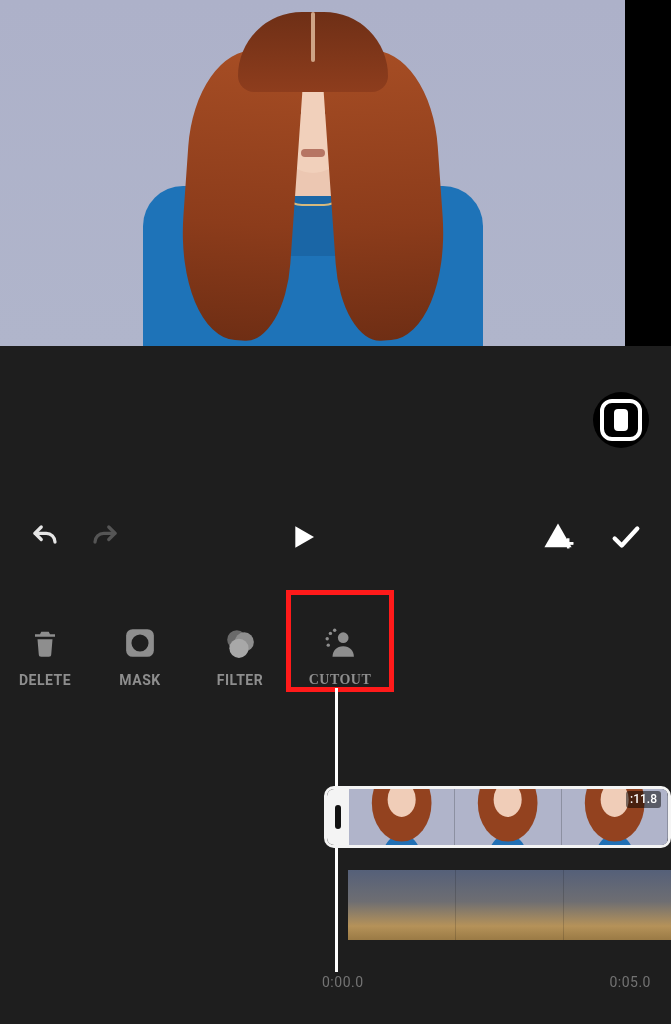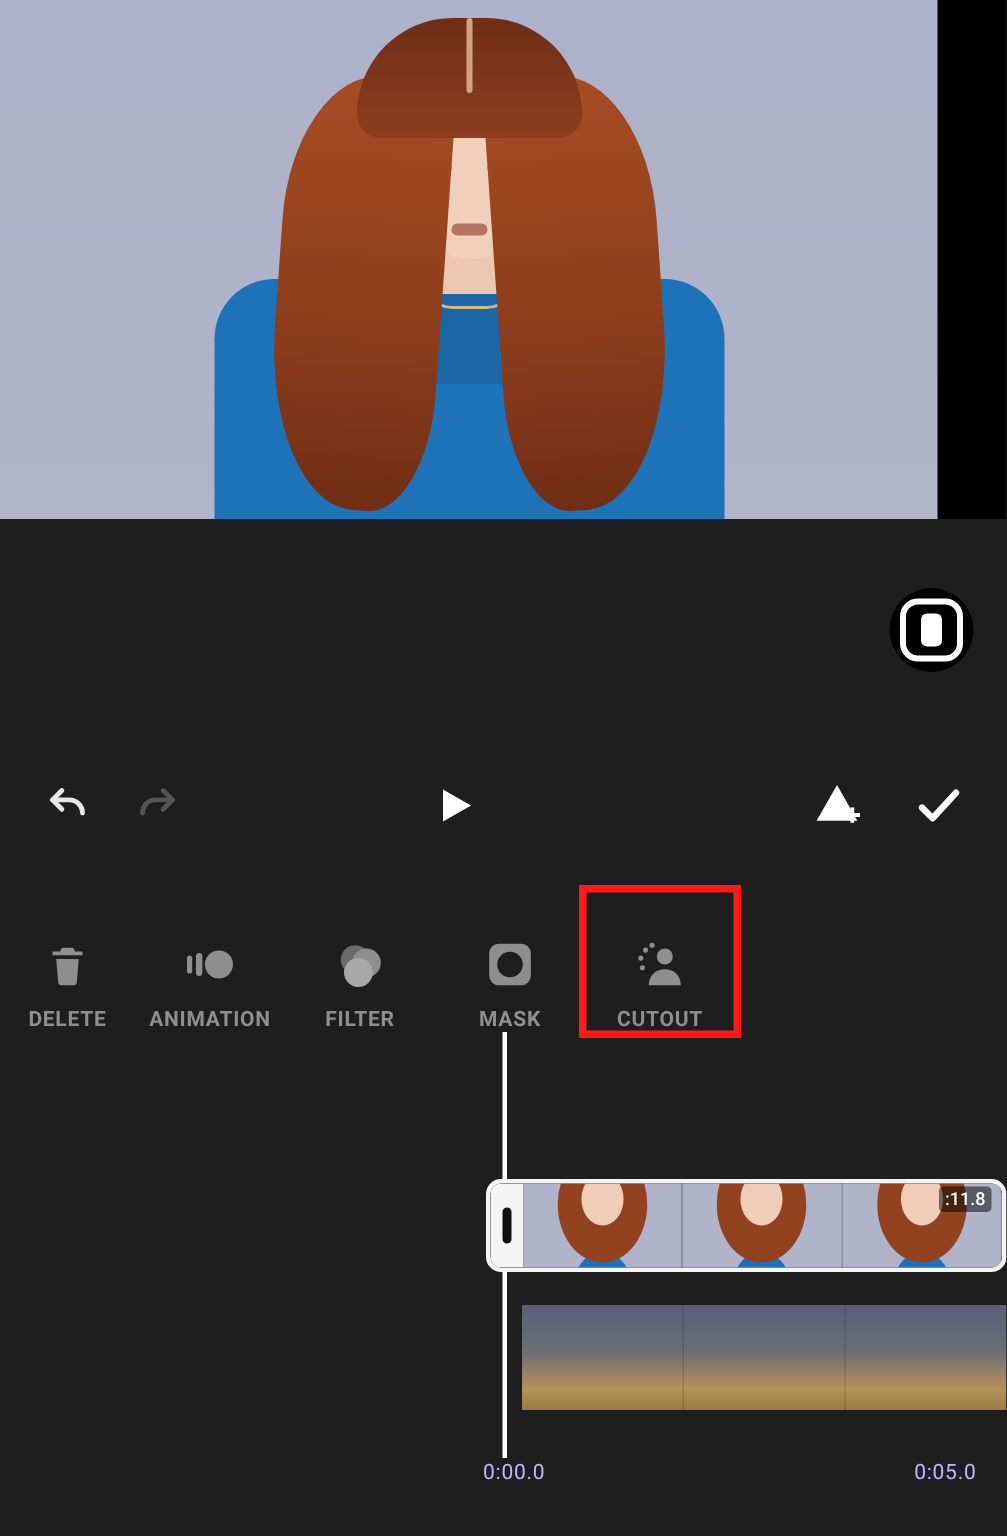--- a/index.html
+++ b/index.html
@@ -142,20 +142,21 @@
   }
   .tool.first { flex:0 0 90px; }
   .tool-label {
     font-size:14px; font-weight:700; letter-spacing:0.5px;
     color:#8e8e8e;
   }
   .tool-ic { width:34px; height:34px; display:flex; align-items:center; justify-content:center;}
   .tool.highlight {
     outline:5px solid #ff1a1a;
     outline-offset:-1px;
+    font-family:Liberation Serif, serif;
   }
 
   
   .timeline {
     position:absolute;
     top:342px; left:0; width:100%; height:336px;
   }
   .playhead {
     position:absolute; left:335px; top:0; width:3px; height:284px;
     background:#fff;
@@ -197,21 +198,21 @@
     position:absolute; top:182px; left:348px; right:0; height:70px;
     background:linear-gradient(180deg,#556079 0%, #6e6e72 45%, #b59259 80%, #9a7a45 100%);
     display:flex;
   }
   .bg-strip .seg { flex:1; border-right:1px solid rgba(0,0,0,.15); }
 
   .time-labels {
     position:absolute; top:286px; left:0; width:100%;
     display:flex; justify-content:space-between;
     padding:0 20px;
-    font-size:14px; color:#c4b5fd; letter-spacing:.5px;
+    font-size:14px; color:#737373; letter-spacing:.5px;
   }
   .time-labels span:first-child { margin-left:302px; }
 
   svg { display:block; }
 </style>
 </head>
 <body>
 
 <div class="preview">
   <div class="preview-inner">
@@ -287,50 +288,40 @@
 
     <div class="tool first">
       <div class="tool-ic">
         <svg viewBox="0 0 24 24" width="30" height="30" fill="#8e8e8e">
             <path d="M9 3h6l1 2h4v2H4V5h4l1-2zM6 9h12l-1 12a2 2 0 0 1-2 2H9a2 2 0 0 1-2-2L6 9z"></path>
           </svg>
       </div>
       <span class="tool-label">DELETE</span>
     </div>
 
+
     <div class="tool">
       <div class="tool-ic">
-        <svg viewBox="0 0 40 24" width="40" height="26" fill="#8e8e8e">
-          <rect x="2" y="5" width="4" height="14" rx="2"></rect>
-          <rect x="9" y="3" width="5" height="18" rx="2.5"></rect>
-          <circle cx="27" cy="12" r="11"></circle>
-        </svg>
-      </div>
-      <span class="tool-label">ANIMATION</span>
+        <svg viewBox="0 0 30 30" width="32" height="32" fill="none">
+          <rect x="2" y="2" width="26" height="26" rx="6" fill="#8e8e8e"></rect>
+          <circle cx="15" cy="15" r="8" fill="#1e1e1e"></circle>
+        </svg>
+      </div>
+      <span class="tool-label">MASK</span>
     </div>
 
     <div class="tool">
       <div class="tool-ic">
         <svg viewBox="0 0 30 30" width="32" height="32">
           <circle cx="12" cy="12" r="9" fill="#6a6a6a"></circle>
           <circle cx="19" cy="14" r="9" fill="#8e8e8e"></circle>
           <circle cx="14" cy="20" r="9" fill="#a8a8a8"></circle>
         </svg>
       </div>
       <span class="tool-label">FILTER</span>
-    </div>
-
-    <div class="tool">
-      <div class="tool-ic">
-        <svg viewBox="0 0 30 30" width="32" height="32" fill="none">
-          <rect x="2" y="2" width="26" height="26" rx="6" fill="#8e8e8e"></rect>
-          <circle cx="15" cy="15" r="8" fill="#1e1e1e"></circle>
-        </svg>
-      </div>
-      <span class="tool-label">MASK</span>
     </div>
 
     <div class="tool highlight">
       <div class="tool-ic">
         <svg viewBox="0 0 30 30" width="32" height="32" fill="#8e8e8e">
           <circle cx="18" cy="10" r="5"></circle>
           <path d="M8 28c0-6 4-10 10-10s10 4 10 10H8z"></path>
           <circle cx="6" cy="6" r="1.6"></circle>
             <circle cx="10" cy="3" r="1.6"></circle>
           <circle cx="3" cy="11" r="1.6"></circle>

